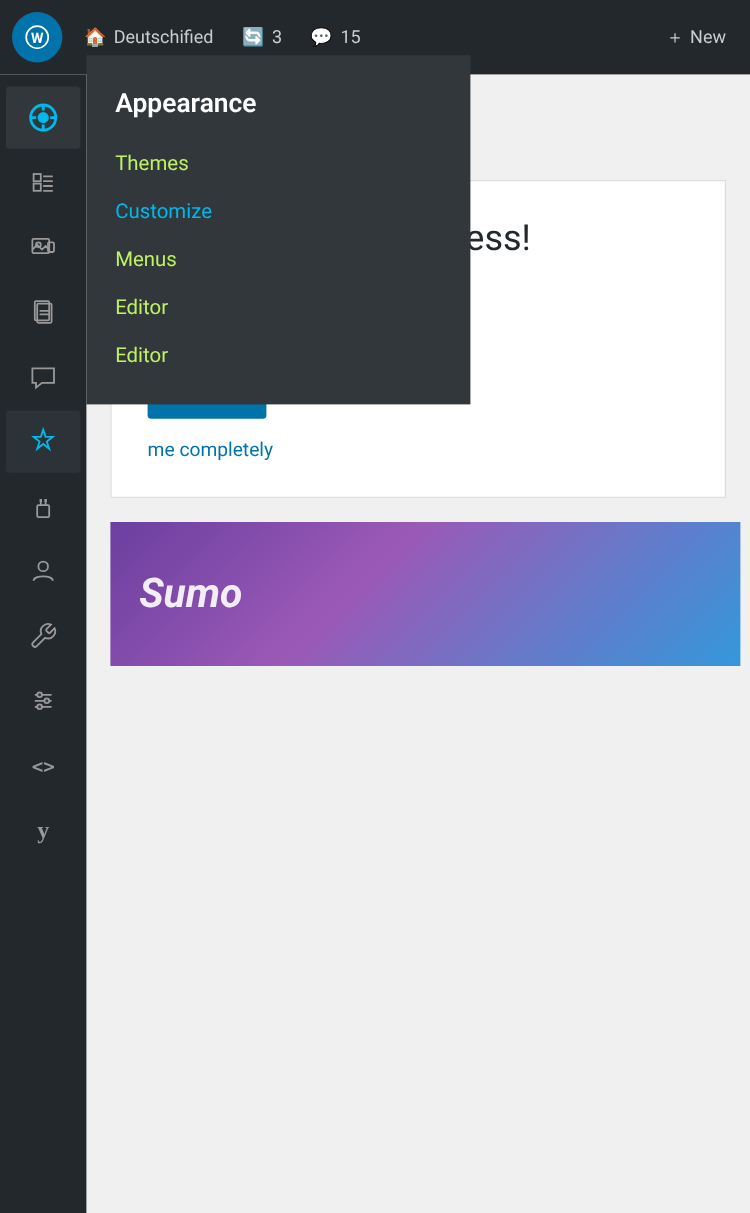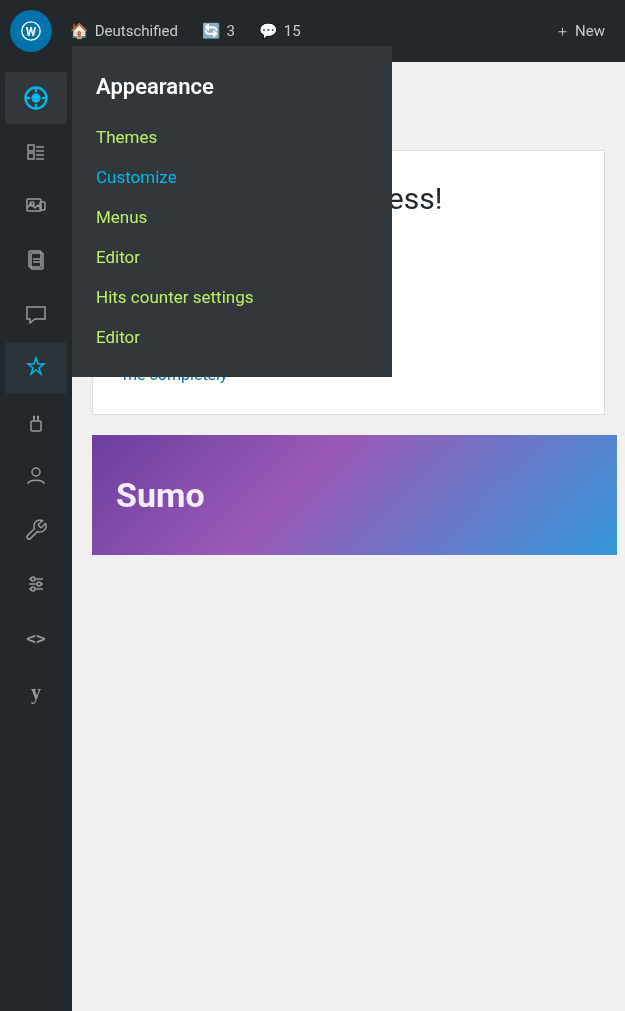--- a/index.html
+++ b/index.html
@@ -187,20 +187,21 @@
 
     
     .promo-area {
       margin: 20px 8px 0 20px;
       background: linear-gradient(135deg, #6b3fa0 0%, #9b59b6 40%, #3498db 100%);
       height: 120px;
       display: flex;
       align-items: center;
       padding: 0 24px;
       overflow: hidden;
+      font-style: italic;
     }
     .promo-text {
       color: white;
       font-size: 34px;
       font-weight: 700;
       opacity: 0.9;
     }
   </style>
 </head>
 <body>
@@ -334,21 +335,20 @@
 
   </div>
 
   <div class="appearance-flyout">
     <div class="flyout-title">Appearance</div>
 
     <a class="flyout-item">Themes</a>
     <a class="flyout-item active">Customize</a>
     <a class="flyout-item">Menus</a>
     <a class="flyout-item">Editor</a>
-    <a class="flyout-item">Hits counter settings</a>
     <a class="flyout-item">Editor</a>
   </div>
 
   <div class="content-area">
     <div class="dashboard-header">
       <h1 class="dashboard-title">Dashboard</h1>
     </div>
 
     <div class="welcome-box">
       <div class="welcome-title">Welcome to WordPress!</div>

